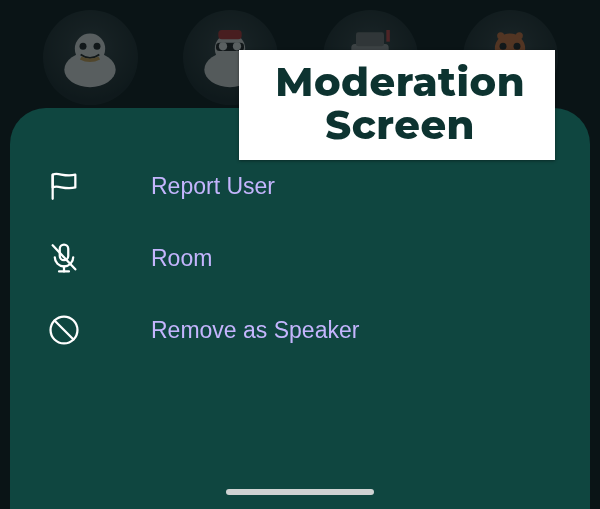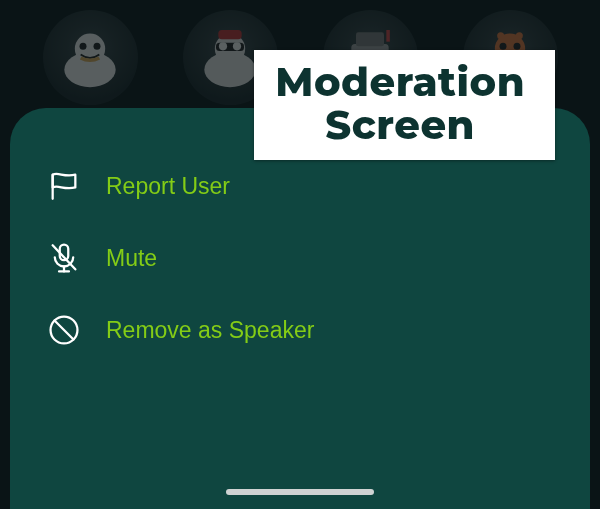--- a/index.html
+++ b/index.html
@@ -32,21 +32,21 @@
     }
     .avatar svg {
       width: 70px;
       height: 70px;
     }
     .title-box {
       position: absolute;
       top: 50px;
       right: 45px;
       background: #ffffff;
-      padding: 10px 30px 14px 21px;
+      padding: 10px 30px 14px 36px;
       z-index: 10;
       box-shadow: 0 1px 3px rgba(0,0,0,0.4);
     }
     .title-box .title-text {
       font-size: 40px;
       font-weight: 800;
       line-height: 1.08;
       color: #0d3330;
       text-align: center;
       font-family: "Montserrat", "Segoe UI", Arial, sans-serif;
@@ -79,21 +79,22 @@
       justify-content: center;
     }
     .menu-item .icon-wrap svg {
       width: 34px;
       height: 34px;
       stroke: #ffffff;
     }
     .menu-item .item-label {
       font-size: 23px;
       font-weight: 400;
-      color: #84cc16;
+      color: #c4b5fd;
+      margin-left: 45px;
     }
     .home-indicator {
       position: absolute;
       left: 50%;
       transform: translateX(-50%);
       bottom: 14px;
       width: 148px;
       height: 6px;
       border-radius: 3px;
       background: #cfd3d3;
@@ -164,21 +165,21 @@
   <div class="menu-item">
     <span class="icon-wrap">
       <svg viewBox="0 0 24 24" fill="none" stroke-width="1.6" stroke-linecap="round" stroke-linejoin="round">
         <rect x="9" y="2.5" width="6" height="11" rx="3"></rect>
         <path d="M5.5 11.5 a6.5 6.5 0 0 0 13 0"></path>
         <line x1="12" y1="18" x2="12" y2="21.5"></line>
         <line x1="8.5" y1="21.5" x2="15.5" y2="21.5"></line>
         <line x1="4" y1="3" x2="20" y2="20"></line>
       </svg>
     </span>
-    <span class="item-label">Mute</span>
+    <span class="item-label">Room</span>
   </div>
 
   <div class="menu-item">
     <span class="icon-wrap">
       <svg viewBox="0 0 24 24" fill="none" stroke-width="1.6" stroke-linecap="round" stroke-linejoin="round">
         <circle cx="12" cy="12" r="9.5"></circle>
         <line x1="5.3" y1="5.3" x2="18.7" y2="18.7"></line>
       </svg>
     </span>
     <span class="item-label">Remove as Speaker</span>

